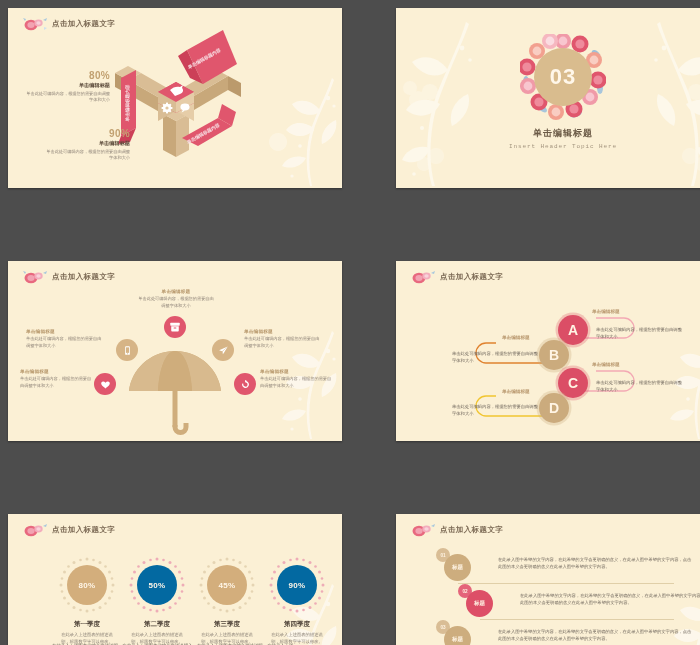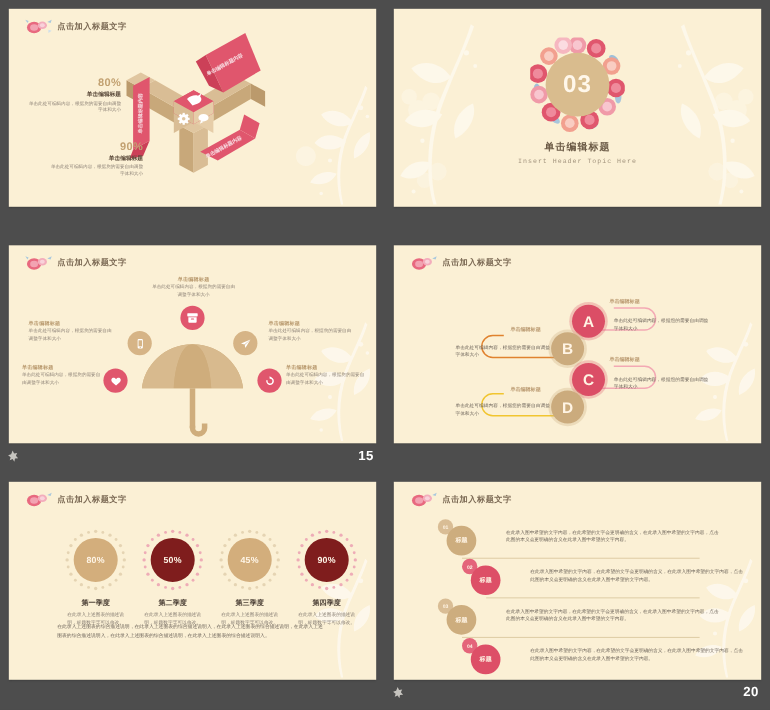--- a/index.html
+++ b/index.html
@@ -6,21 +6,21 @@
   body {
     width: 700px; height: 645px;
     background: #4d4d4d;
     font-family: "Liberation Sans", "DejaVu Sans", sans-serif;
     overflow: hidden;
   }
   .grid {
     display: grid;
     grid-template-columns: 350px 350px;
     grid-template-rows: 215px 215px 215px;
-    width: 700px; height: 645px;
+    width: 700px; height: 645px; gap: 38px;
   }
   .cell { position: relative; width: 350px; height: 215px; }
   .slide {
     position: absolute;
     left: 8px; top: 8px;
     width: 334px; height: 180px;
     background: #fbf0d5;
     overflow: hidden;
     box-shadow: 0 1px 2px rgba(0,0,0,.35);
   }
@@ -101,21 +101,21 @@
 
   
   .stat { position: absolute; width: 58px; text-align: center; }
   .dot-ring { position: relative; width: 58px; height: 58px; margin: 0 auto; }
   .disc {
     position: absolute; left: 9px; top: 9px; width: 40px; height: 40px; border-radius: 50%;
     display: flex; align-items: center; justify-content: center;
     font-size: 8px; font-weight: bold; color: #fff6e8; letter-spacing: .3px;
   }
   .disc.tan { background: #d3ae7c; }
-  .disc.pink { background: #7f1d1d; }
+  .disc.pink { background: #0369a1; }
   .stat .name { font-size: 6.5px; font-weight: bold; color: #4e4238; margin-top: 6px; }
   .stat .desc { font-size: 4.3px; color: #8a8076; line-height: 1.6; margin-top: 3px; }
   .bigpara { position: absolute; left: 44px; top: 128px; width: 245px; font-size: 4.4px; color: #6f665c; line-height: 1.85; }
 
   
   .row18 { position: absolute; height: 34px; }
   .bigc {
     position: absolute; width: 27px; height: 27px; border-radius: 50%;
     display: flex; align-items: center; justify-content: center;
     font-size: 5.5px; font-weight: bold; color: #fff4e4;
@@ -437,26 +437,20 @@
       <div class="tx l" style="left:12px; top:108px; width:72px;">
         <div class="h">单击编辑标题</div>
         <div class="p" style="width:72px;">单击此处可编辑内容，根据您的需要自由调整字体和大小</div>
       </div>
       <div class="tx r" style="left:252px; top:108px; width:74px;">
         <div class="h">单击编辑标题</div>
         <div class="p" style="width:74px;">单击此处可编辑内容，根据您的需要自由调整字体和大小</div>
       </div>
     </div>
 
-    <div class="footer">
-      <svg class="star" viewBox="0 0 12 12">
-        <path d="M6 0.5 l1.4 3.1 3.1 -0.6 -1.3 2.9 2.2 2.3 -3.1 0.4 -0.6 3.1 -1.7-2.7 -2.9 1.3 0.9-3 -2.5-1.9 3-1z" fill="#e9e6df"></path>
-      </svg>
-      <span class="pg">15</span>
-    </div>
   </div>
 
   <div class="cell">
     <div class="slide">
 
       <svg class="vine" viewBox="0 0 92 120">
         <g fill="#ffffff" opacity="0.62">
           <path d="M62 118 C56 95 58 70 68 48 C74 34 80 22 84 10 L86 12 C82 24 76 36 70 50 C61 71 59 95 64 118 Z"></path>
           <path d="M66 60 C54 52 44 54 38 62 C46 70 58 70 66 62 Z"></path>
           <path d="M72 42 C64 32 52 30 44 36 C50 46 62 50 72 44 Z"></path>

